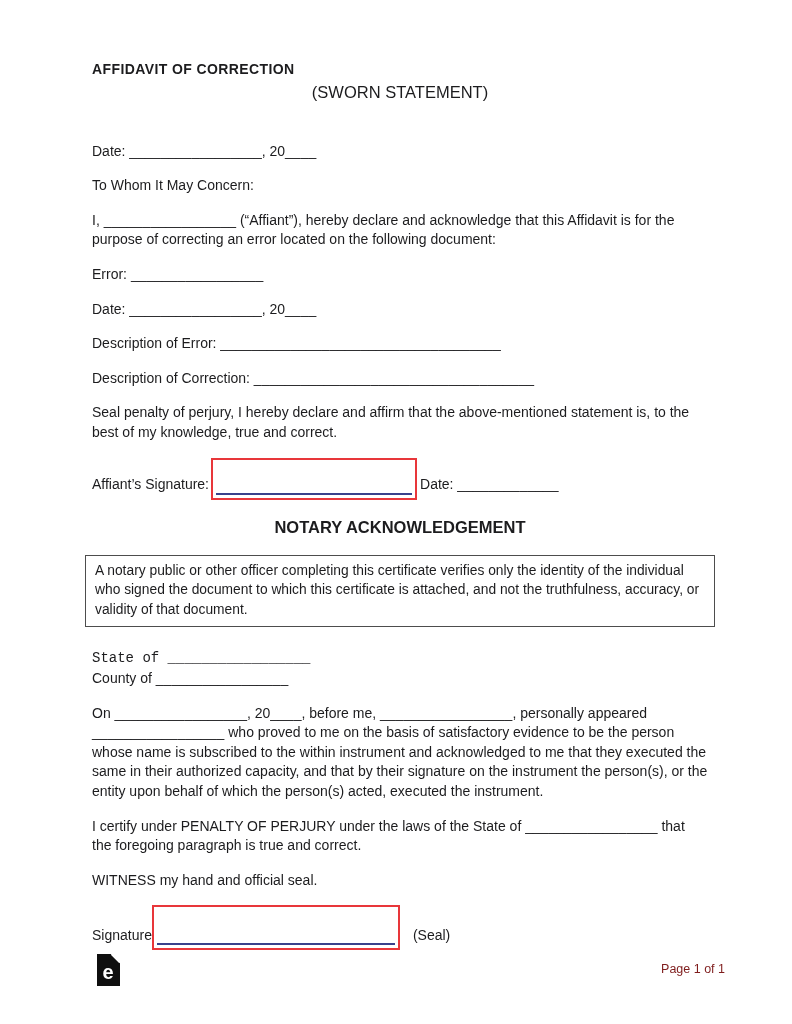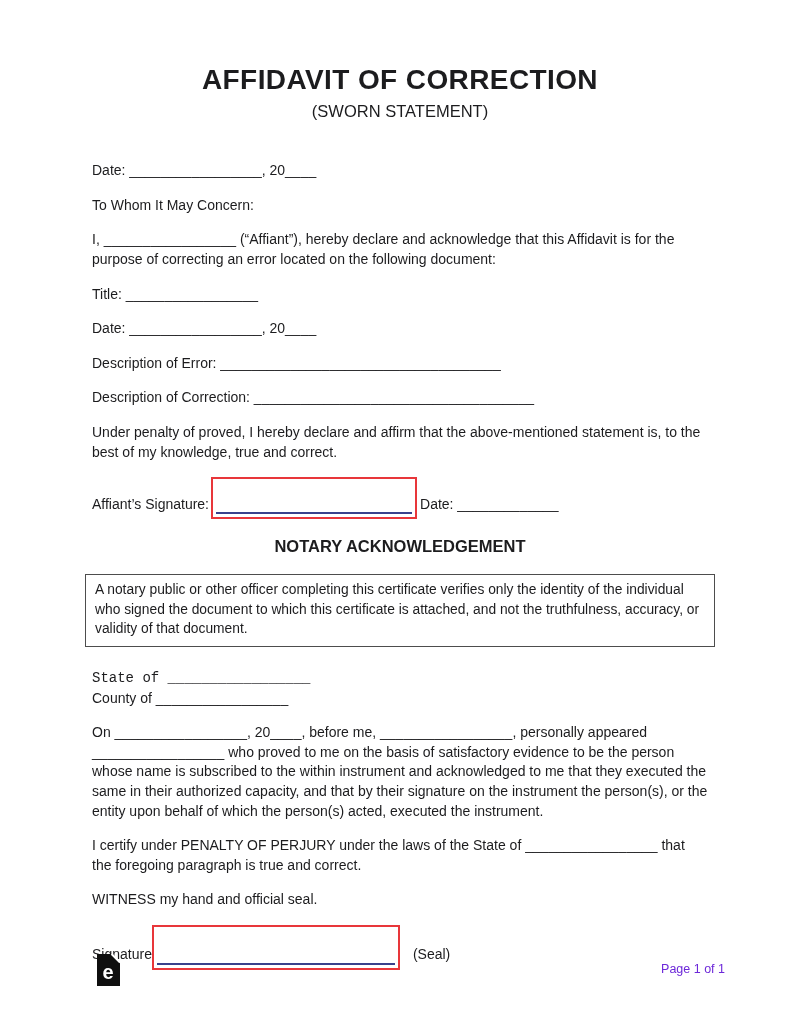--- a/index.html
+++ b/index.html
@@ -20,22 +20,21 @@
   }
   .content{
     position:absolute;
     left:92px; top:60px;
     width:616px;
     font-size:14px;
     line-height:1.4;
   }
   .doc-title{
     margin:0;
-    text-align:center;
-    font-size:28px;
+    font-size:14px;
     font-weight:bold;
     letter-spacing:.4px;
   }
   .doc-subtitle{
     margin:1px 0 38px;
     text-align:center;
     font-size:16.5px;
     font-weight:normal;
   }
   p{margin:0 0 15px;}
@@ -78,40 +77,40 @@
     position:absolute;
     left:97px; right:67px; bottom:38px;
     display:flex;
     justify-content:space-between;
     align-items:flex-start;
   }
   .logo{width:23px;height:32px;display:block;}
   .page-num{
     font-size:12.5px;
     margin-top:8px;
-    color:#6d28d9;
+    color:#7f1d1d;
   }
 </style>
 </head>
 <body>
 
 <div class="page">
   <div class="content">
 
     <h1 class="doc-title">AFFIDAVIT OF CORRECTION</h1>
     <div class="doc-subtitle">(SWORN STATEMENT)</div>
 
     <p>Date: _________________, 20____</p>
     <p>To Whom It May Concern:</p>
     <p>I, _________________ (“Affiant”), hereby declare and acknowledge that this Affidavit is for the purpose of correcting an error located on the following document:</p>
-    <p>Title: _________________</p>
+    <p>Error: _________________</p>
     <p>Date: _________________, 20____</p>
     <p>Description of Error: ____________________________________</p>
     <p>Description of Correction: ____________________________________</p>
-    <p>Under penalty of proved, I hereby declare and affirm that the above-mentioned statement is, to the best of my knowledge, true and correct.</p>
+    <p>Seal penalty of perjury, I hereby declare and affirm that the above-mentioned statement is, to the best of my knowledge, true and correct.</p>
 
     <div class="sig-row">
       <span class="lbl">Affiant’s Signature:</span>
       <span class="sig-box affiant">
         <span class="sig-line"></span>
       </span>
       <span class="lbl after-box">Date: _____________</span>
     </div>
 
     <h2 class="notary-heading">NOTARY ACKNOWLEDGEMENT</h2>

